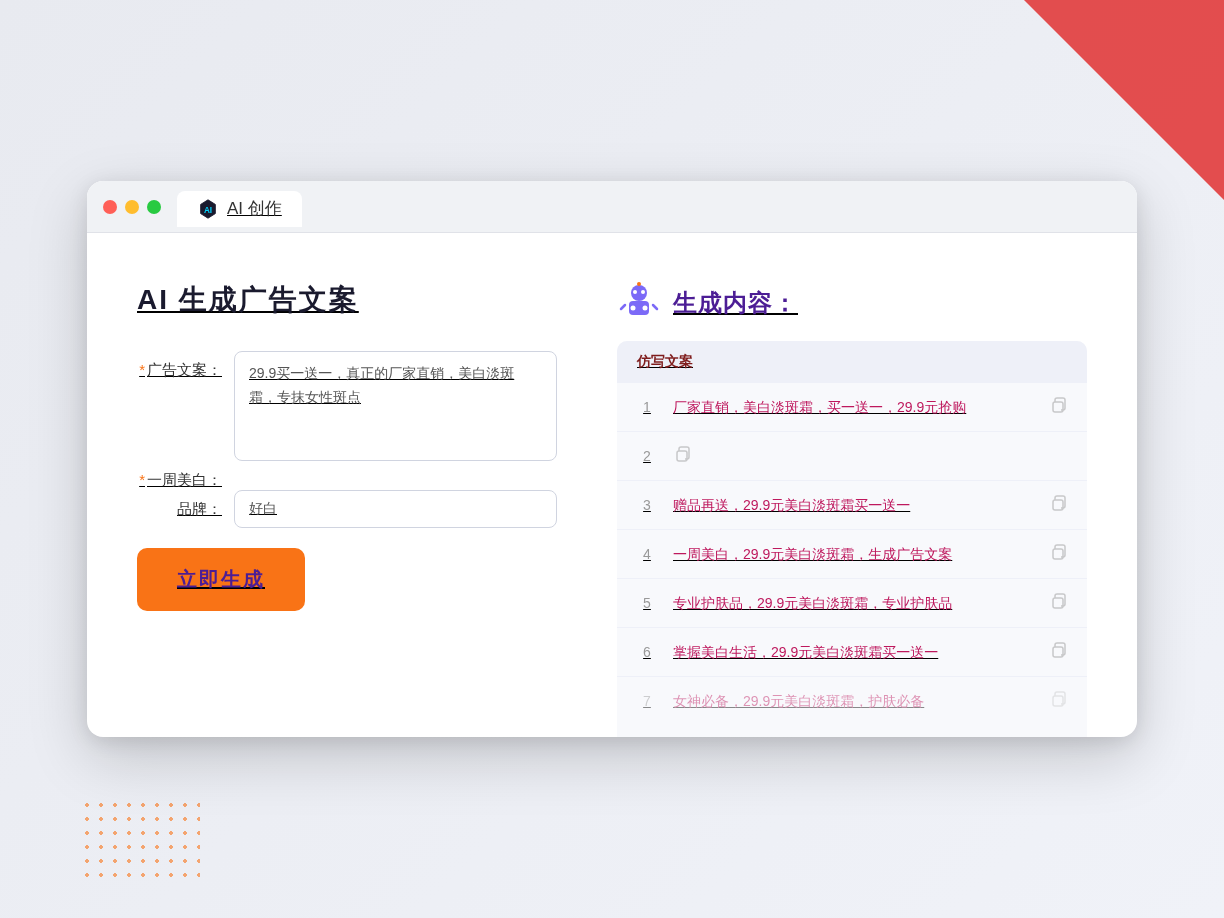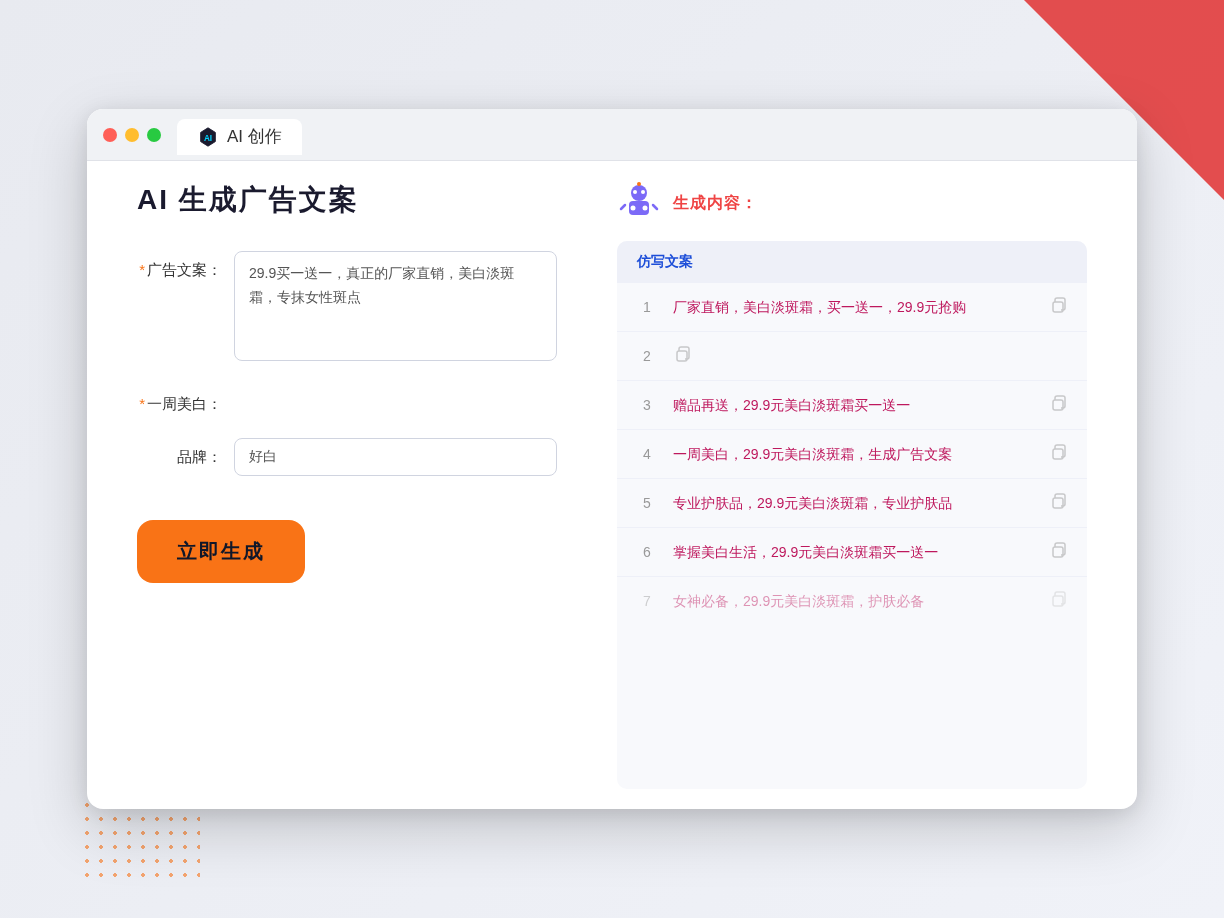--- a/index.html
+++ b/index.html
@@ -35,27 +35,28 @@
       left: 80px;
       width: 120px;
       height: 80px;
       background-image: radial-gradient(circle, #f97316 2px, transparent 2px);
       background-size: 14px 14px;
       opacity: 0.6;
     }
 
     .browser-window {
       width: 1050px;
-      height: 700px;
+      height: 556px;
       background: #ffffff;
       border-radius: 16px;
       box-shadow: 0 20px 60px rgba(0,0,0,0.18), 0 4px 20px rgba(0,0,0,0.1);
       overflow: hidden;
       position: relative;
       z-index: 10;
+      text-decoration: underline;
     }
 
     
     .browser-chrome {
       background: #f0f2f5;
       height: 52px;
       display: flex;
       align-items: center;
       padding: 0 16px;
       border-bottom: 1px solid #e0e2e8;
@@ -96,21 +97,21 @@
     .tab-title {
       font-size: 17px;
       color: #333;
       font-weight: 500;
     }
 
     
     .content-area {
       display: flex;
       height: calc(700px - 52px);
-      padding: 20px 50px;
+      padding: 48px 50px;
       gap: 60px;
     }
 
     
     .left-panel {
       flex: 0 0 420px;
       display: flex;
       flex-direction: column;
     }
 
@@ -118,21 +119,20 @@
       font-size: 28px;
       font-weight: 700;
       color: #1a1a2e;
       margin-bottom: 32px;
       letter-spacing: 2px;
     }
 
     .form-group {
       display: flex;
       align-items: flex-start;
-      margin-bottom: 24px;
       gap: 12px;
     }
 
     .form-label {
       font-size: 15px;
       color: #333;
       white-space: nowrap;
       padding-top: 10px;
       min-width: 85px;
       text-align: right;
@@ -158,23 +158,23 @@
 
     .textarea-input {
       height: 110px;
       line-height: 1.7;
     }
 
     .btn-generate {
       margin-top: 20px;
       align-self: flex-start;
       background: #f97316;
-      color: #0f172a;
+      color: #4c1d95;
       border: none;
-      border-radius: 16px;
+      border-radius: 10px;
       padding: 18px 40px;
       font-size: 20px;
       font-weight: 600;
       cursor: pointer;
       letter-spacing: 2px;
       font-family: inherit;
     }
 
     
     .right-panel {
@@ -189,39 +189,39 @@
       gap: 12px;
       margin-bottom: 16px;
     }
 
     .robot-icon {
       width: 44px;
       height: 44px;
     }
 
     .result-title {
-      font-size: 16px;
+      font-size: 24px;
       font-weight: 600;
-      color: #ef4444;
+      color: #4c1d95;
       letter-spacing: 1px;
     }
 
     .result-table {
       background: #f8f9fc;
       border-radius: 10px;
       overflow: hidden;
       flex: 1;
     }
 
     .table-header {
       background: #eef0f8;
       padding: 12px 20px;
       font-size: 14px;
       font-weight: 600;
-      color: #1d4ed8;
+      color: #7f1d1d;
     }
 
     .table-row {
       display: flex;
       align-items: center;
       padding: 13px 20px;
       border-bottom: 1px solid #eef0f8;
       gap: 16px;
     }
 

